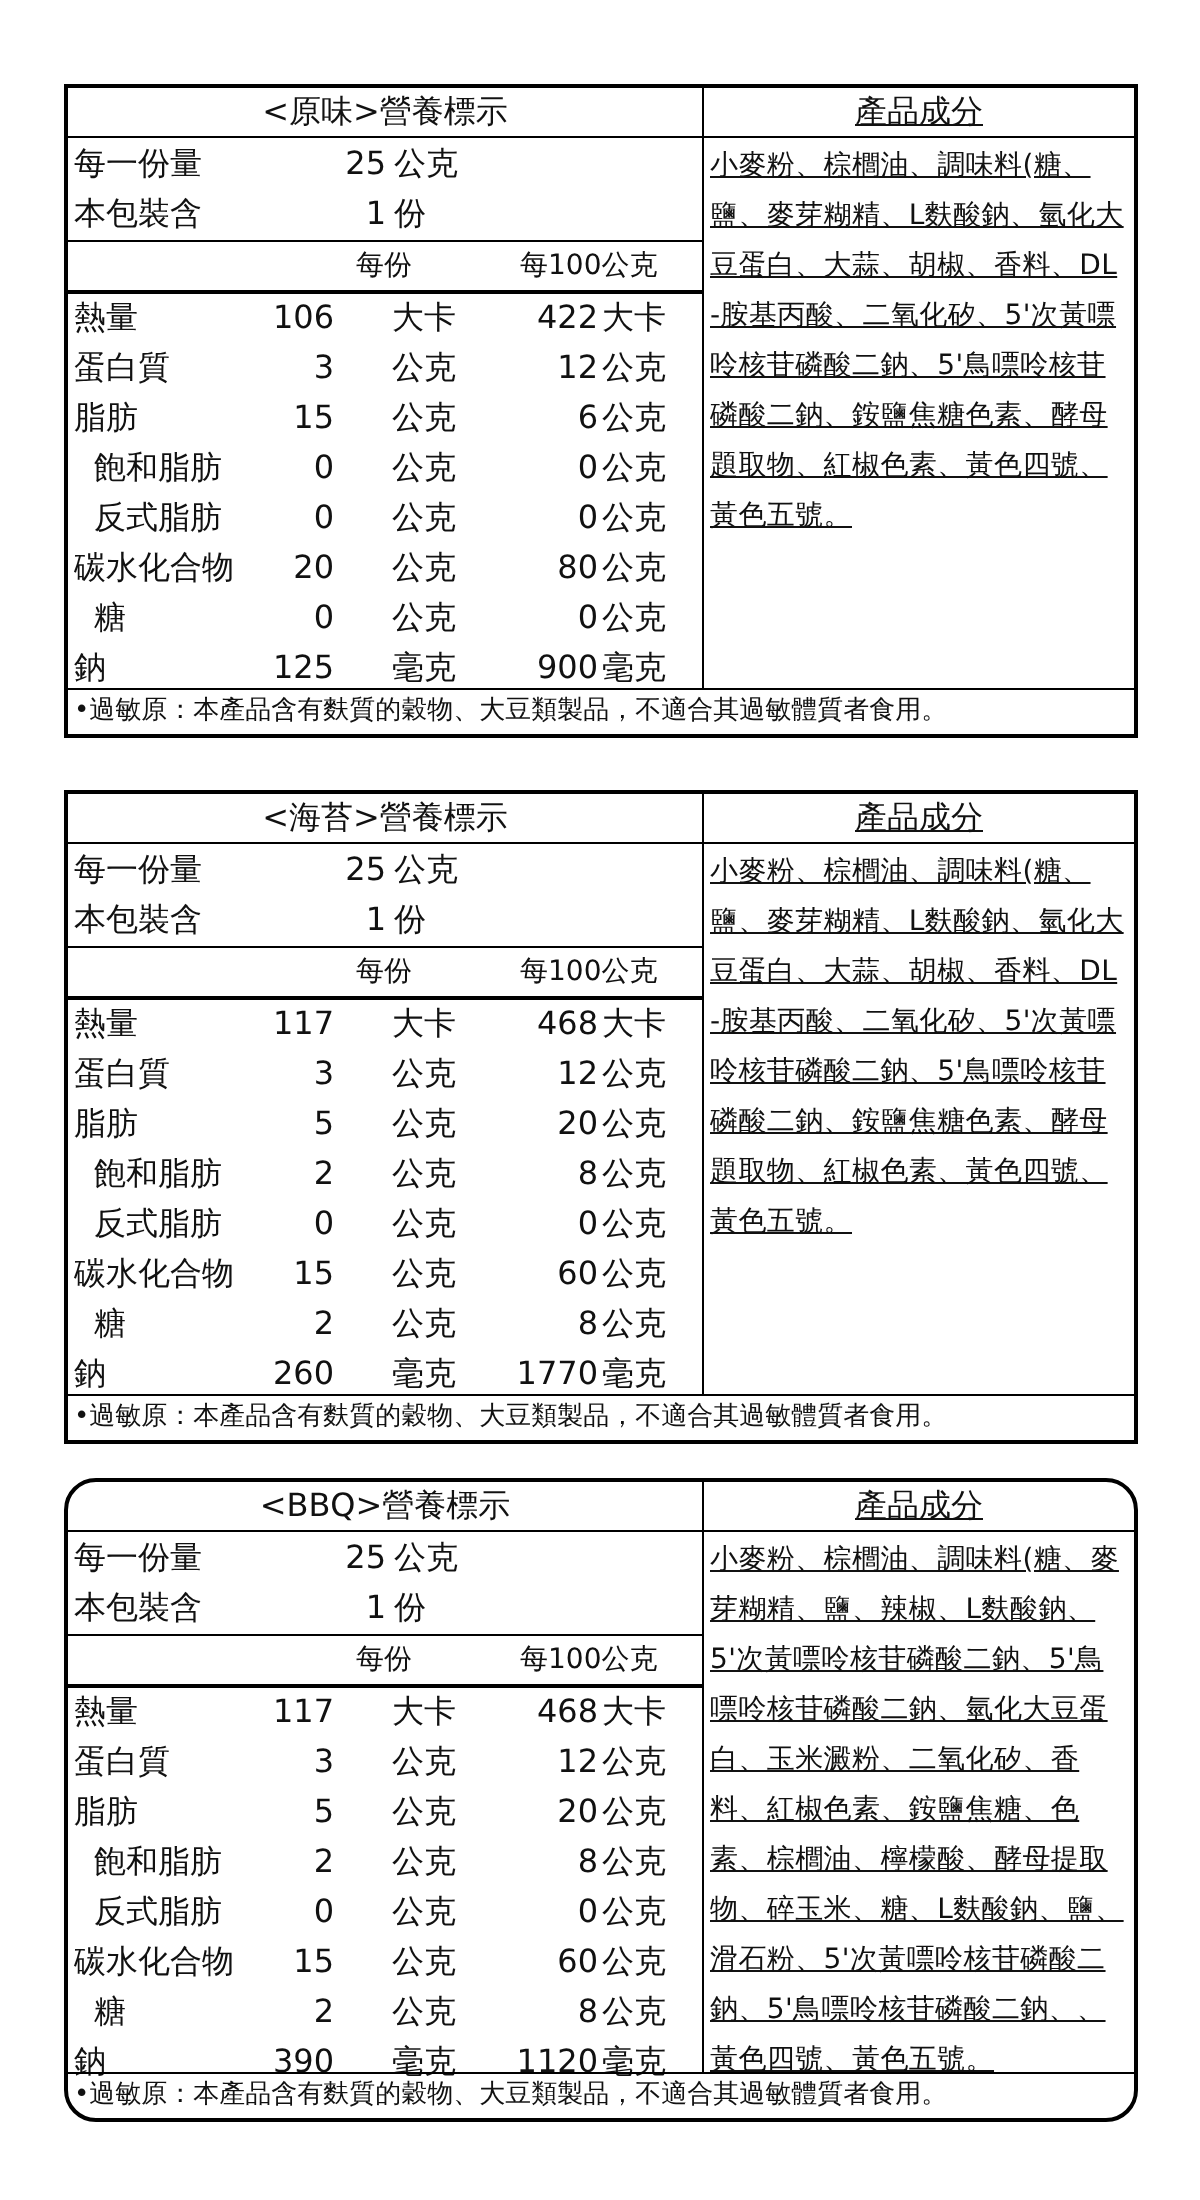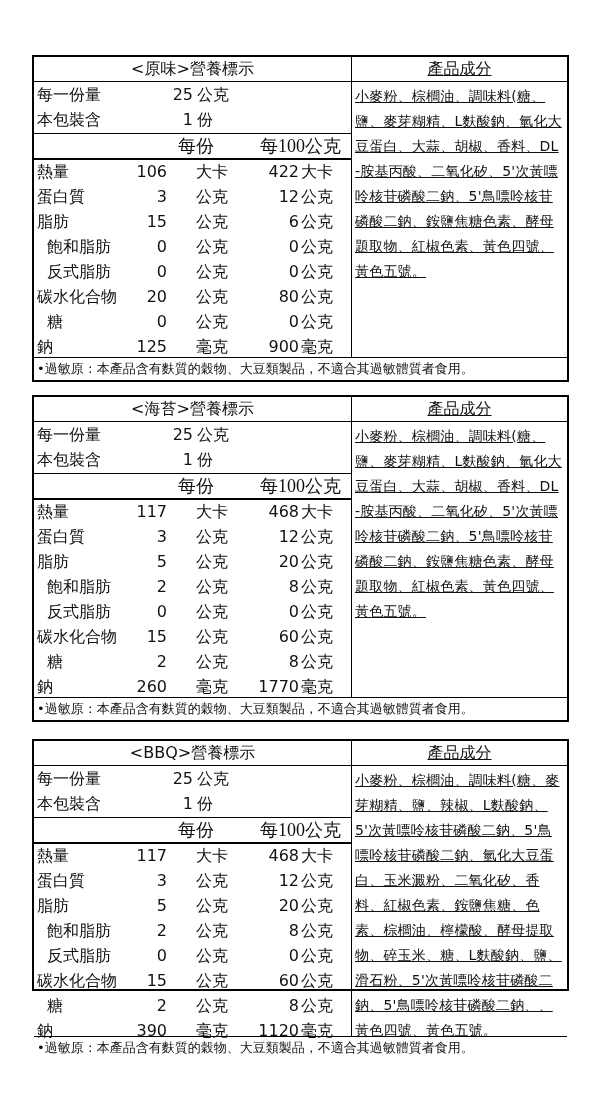--- a/index.html
+++ b/index.html
@@ -13,35 +13,35 @@
            border-bottom:1px solid #000; }
   .row { position:absolute; left:0; width:317px; height:25px; line-height:25px; font-size:16px; }
   .row .name { position:absolute; left:3px; white-space:nowrap; }
   .row .name.indent { left:13px; }
   .row .v1 { position:absolute; right:184px; text-align:center; }
   .row .u1 { position:absolute; left:162px; }
   .row .v2 { position:absolute; right:52px; text-align:right; }
   .row .u2 { position:absolute; left:267px; }
   .row .serv-val { position:absolute; right:158px; text-align:right; }
   .row .serv-unit { position:absolute; left:163px; }
-  .hdr { position:absolute; left:0; width:317px; height:24px; line-height:24px; font-size:18px;font-family:Liberation Serif, serif; }
+  .hdr { position:absolute; left:0; width:317px; height:24px; line-height:24px; font-size:14px; }
   .hdr .h1 { position:absolute; left:144px; }
   .hdr .h2 { position:absolute; left:226px; }
   .hline { position:absolute; left:0; width:317px; border-top:1px solid #000; }
   .hline.thick { border-top:2px solid #000; }
   .ingredients { padding:2px 4px 0 3px; font-size:14px; line-height:25px;
                  letter-spacing:0.2px; word-break:break-all; }
   .allergen { position:absolute; left:0; right:0; height:22px; line-height:22px;
               border-top:1px solid #000; font-size:13px; padding-left:3px; white-space:nowrap; }
 </style>
 </head>
 <body>
 
 <div id="labels-root">
-    <div class="label" style="top: 42px; height: 327px; margin-top: 13px;">
+    <div class="label" style="top: 42px; height: 327px;">
     <div class="left" style="height: 301px;">
       <div class="title">&lt;原味&gt;營養標示</div>
       <div class="row" style="top:25px">
         <span class="name">每一份量</span>
         <span class="serv-val">25</span>
         <span class="serv-unit">公克</span>
       </div>
       <div class="row" style="top:50px">
         <span class="name">本包裝含</span>
         <span class="serv-val">1</span>
@@ -195,21 +195,21 @@
     <span class="u2">毫克</span>
   </div>
         </div>
     </div>
     <div class="right" style="height: 301px;">
       <div class="title">產品成分</div>
       <div class="ingredients">小麥粉、棕櫚油、調味料(糖、鹽、麥芽糊精、L麩酸鈉、氫化大豆蛋白、大蒜、胡椒、香料、DL-胺基丙酸、二氧化矽、5'次黃嘌呤核苷磷酸二鈉、5'鳥嘌呤核苷磷酸二鈉、銨鹽焦糖色素、酵母題取物、紅椒色素、黃色四號、黃色五號。</div>
     </div>
     <div class="allergen" style="top: 300px;">•過敏原：本產品含有麩質的穀物、大豆類製品，不適合其過敏體質者食用。</div>
   </div>
-    <div class="label" style="top: 739px; height: 252px;">
+    <div class="label" style="top: 739px; height: 322px; border-radius: 16px;">
     <div class="left" style="height: 296px;">
       <div class="title">&lt;BBQ&gt;營養標示</div>
       <div class="row" style="top:25px">
         <span class="name">每一份量</span>
         <span class="serv-val">25</span>
         <span class="serv-unit">公克</span>
       </div>
       <div class="row" style="top:50px">
         <span class="name">本包裝含</span>
         <span class="serv-val">1</span>

